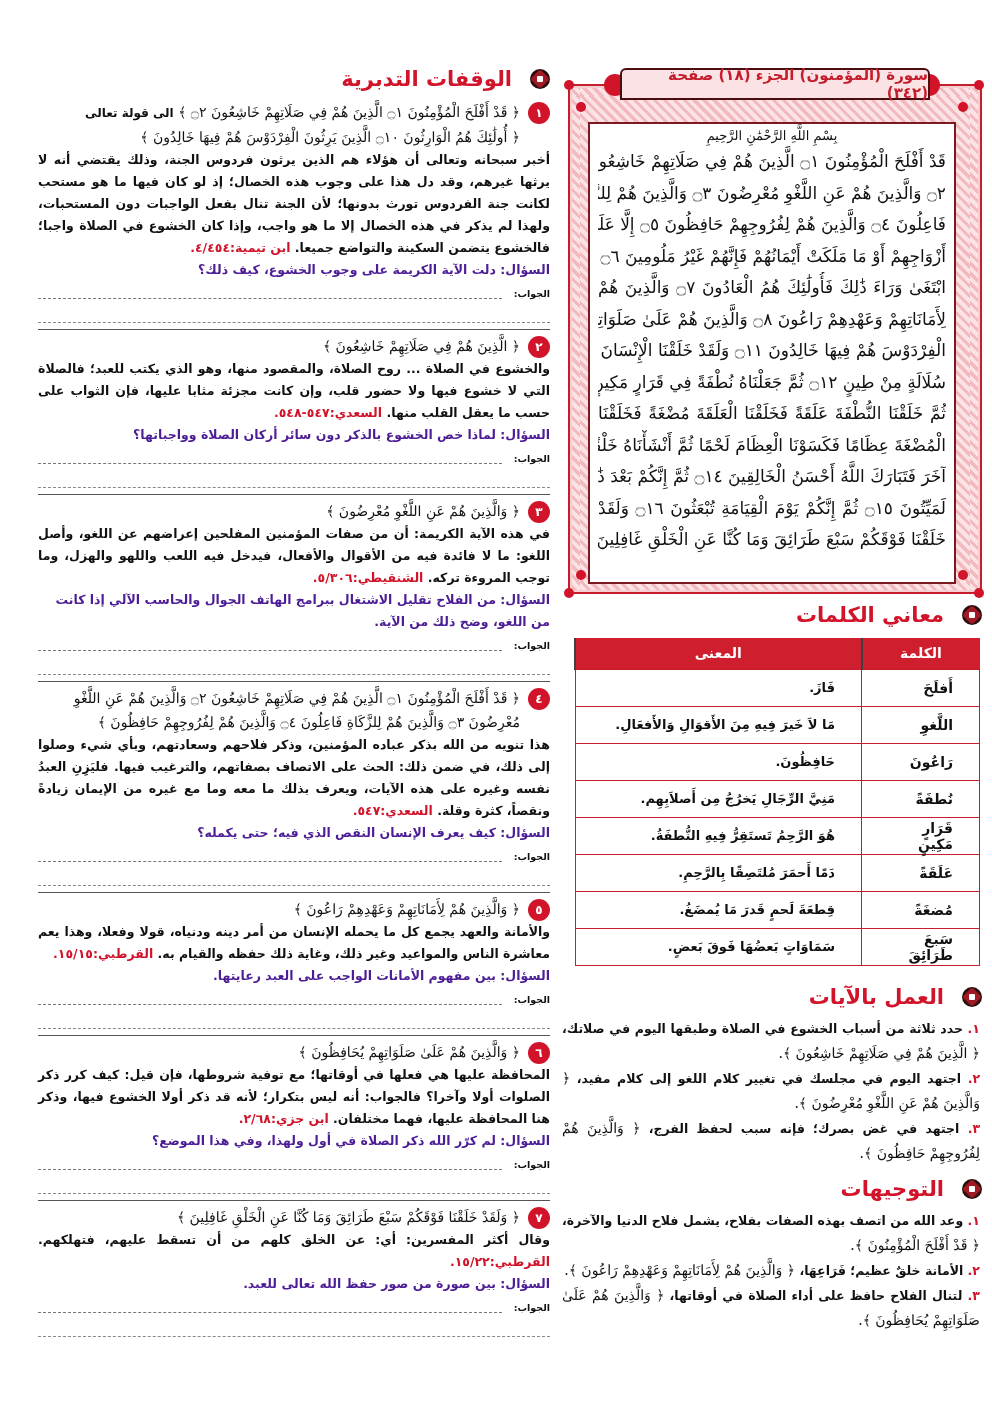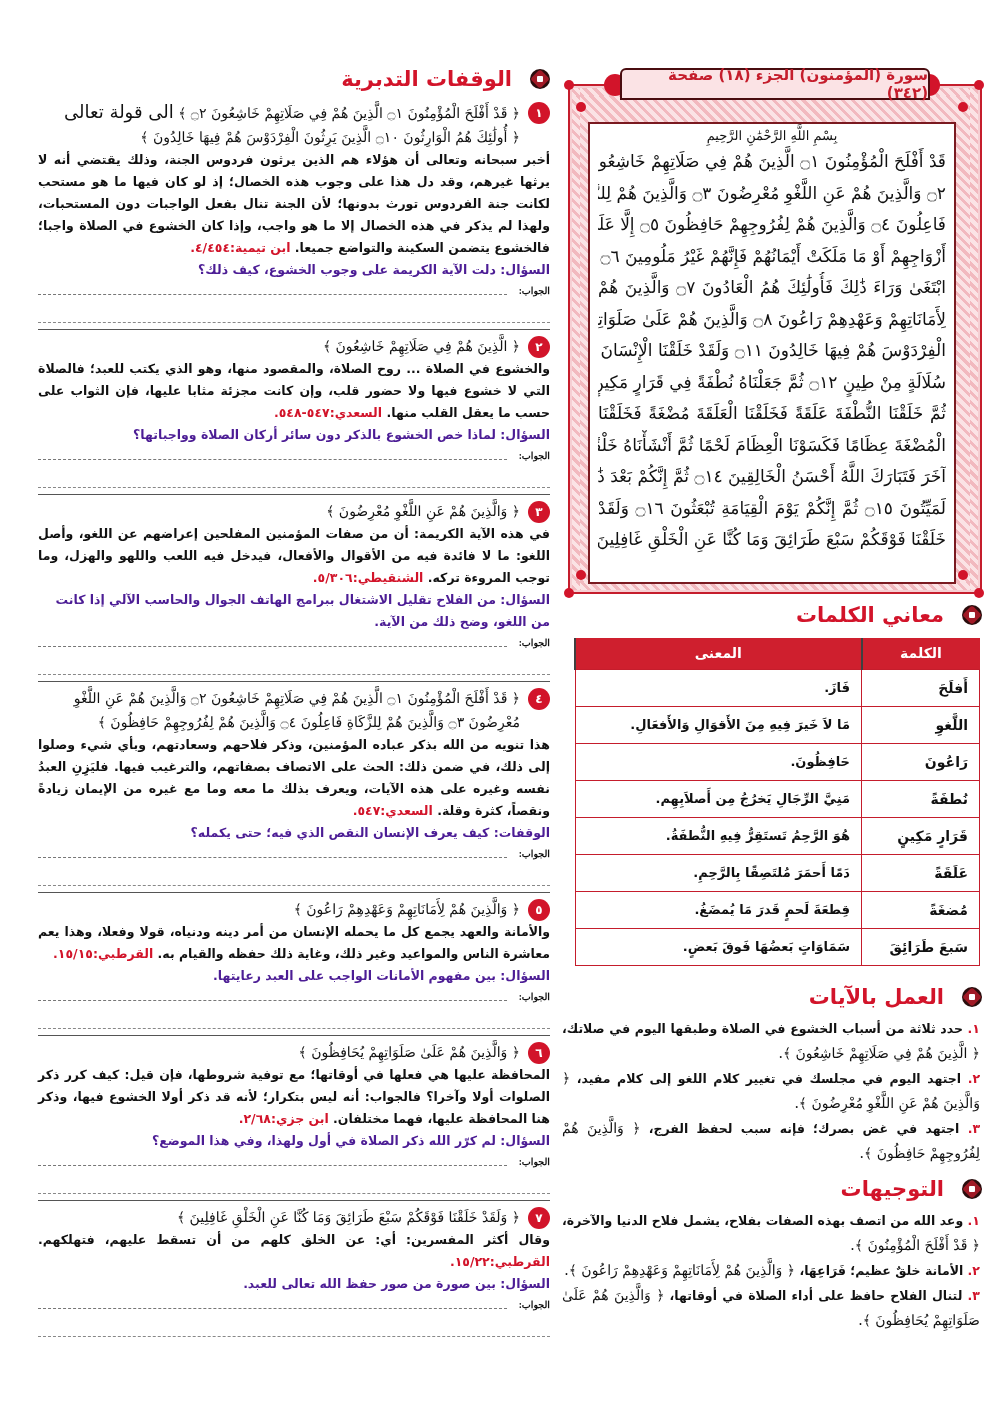--- a/index.html
+++ b/index.html
@@ -32,33 +32,33 @@
   .tab-ball { position: absolute; top: 12px; width: 22px; height: 22px; border-radius: 50%; background: #d2142a; }
   .basmala { text-align: center; font-family: "DejaVu Serif", serif; font-size: 13px; color: #111; padding-top: 4px; height: 22px; }
   .quran-lines { padding: 0 8px; }
   .q-line { font-family: "DejaVu Serif", serif; font-size: 17px; line-height: 31.5px; height: 31.5px; text-align: justify; text-align-last: justify; white-space: nowrap; overflow: hidden; color: #111; }
 
   
   .item { border-bottom: 1px solid #555; padding: 4px 0 6px 0; position: relative; }
   .item-head { display: flex; align-items: flex-start; gap: 8px; }
   .num { flex: none; width: 22px; height: 22px; border-radius: 50%; background: #d2142a; color: #fff; font-size: 12px; font-weight: bold; display: flex; align-items: center; justify-content: center; margin-top: 2px; }
   .ayah { font-family: "DejaVu Serif", serif; font-size: 14px; line-height: 24px; color: #111; }
-  .ayah .tail { font-family: "DejaVu Sans", sans-serif; font-weight: normal; font-size: 18px; text-align: right; }
+  .ayah .tail { font-family: "DejaVu Sans", sans-serif; font-weight: bold; font-size: 12px; text-align: right; }
   .body-text { font-size: 12.5px; font-weight: bold; line-height: 22px; text-align: justify; color: #111; }
   .ref { color: #d2142a; }
   .question { font-size: 12.5px; font-weight: bold; line-height: 22px; color: #4c1d95; }
-  .answer-row { display: flex; align-items: center; gap: 12px; height: 18px; font-family: Liberation Serif, serif; }
+  .answer-row { display: flex; align-items: flex-end; gap: 12px; height: 18px; }
   .answer-label { font-size: 9.5px; font-weight: bold; color: #111; flex: none; }
   .answer-line { flex: 1; border-bottom: 1px dashed #777; height: 10px; }
   .blank-line { border-bottom: 1px dashed #888; height: 24px; }
 
   
   .mean-table { width: 406px; margin-right: 2px; border-collapse: collapse; margin-top: 6px; }
   .mean-table th { background: #cf1f2e; color: #fff; font-size: 14px; font-weight: bold; height: 31px; border-left: 2px solid #404040; }
-  .mean-table td { border: 1px solid #c51d2c; height: 37px; font-size: 13px; font-weight: bold; padding: 0 11px; }
+  .mean-table td { border: 1px solid #c51d2c; height: 37px; font-size: 13px; font-weight: bold; padding: 0 26px; }
   .mean-table td.word { width: 118px; font-size: 14px; }
 
   
   .list { padding: 2px 2px 0 0; }
   .list-item { font-size: 12.5px; font-weight: bold; line-height: 25px; text-align: justify; }
   .list-item .n { color: #d2142a; }
   .list-item .q { font-family: "DejaVu Serif", serif; font-weight: normal; font-size: 14px; }
 </style>
 </head>
 <body>
@@ -230,21 +230,21 @@
         </div>
       <div class="blank-line"></div>
     </div>
 
     <div class="item">
       <div class="item-head">
         <span class="num">٤</span>
         <div class="ayah">﴿ قَدْ أَفْلَحَ الْمُؤْمِنُونَ ۝١ الَّذِينَ هُمْ فِي صَلَاتِهِمْ خَاشِعُونَ ۝٢ وَالَّذِينَ هُمْ عَنِ اللَّغْوِ مُعْرِضُونَ ۝٣ وَالَّذِينَ هُمْ لِلزَّكَاةِ فَاعِلُونَ ۝٤ وَالَّذِينَ هُمْ لِفُرُوجِهِمْ حَافِظُونَ ﴾</div>
       </div>
       <div class="body-text"><span>هذا تنويه من الله بذكر عباده المؤمنين، وذكر فلاحهم وسعادتهم، وبأي شيء وصلوا إلى ذلك، في ضمن ذلك: الحث على الاتصاف بصفاتهم، والترغيب فيها. فليَزِنِ العبدُ نفسه وغيره على هذه الآيات، ويعرف بذلك ما معه وما مع غيره من الإيمان زيادةً ونقصاً، كثرة وقلة.</span> <span class="ref">السعدي:٥٤٧.</span></div>
-      <div class="question">الوقفات: كيف يعرف الإنسان النقص الذي فيه؛ حتى يكمله؟</div>
+      <div class="question">السؤال: كيف يعرف الإنسان النقص الذي فيه؛ حتى يكمله؟</div>
       <div class="answer-row">
           <span class="answer-label">الجواب:</span>
           <span class="answer-line"></span>
         </div>
       <div class="blank-line"></div>
     </div>
 
     <div class="item">
       <div class="item-head">
         <span class="num">٥</span>

